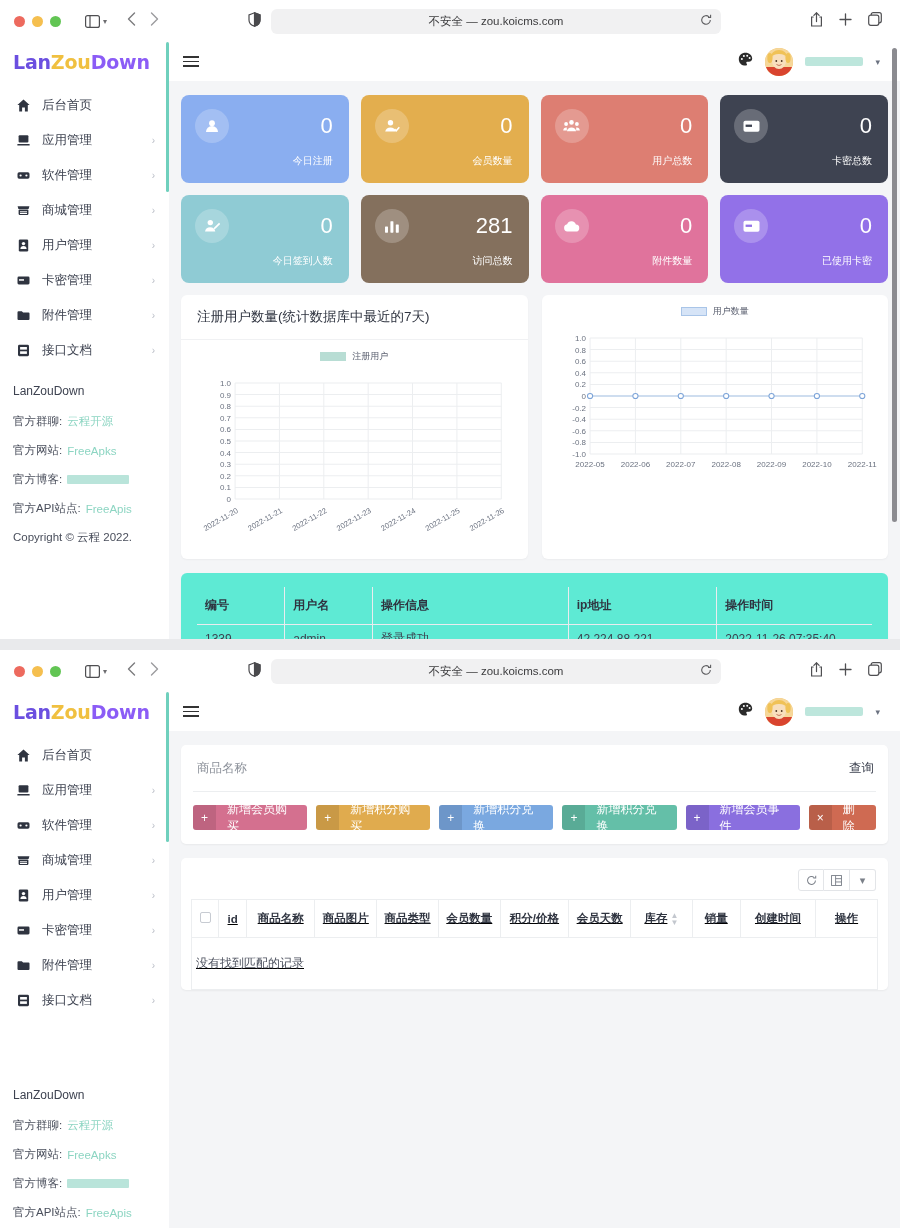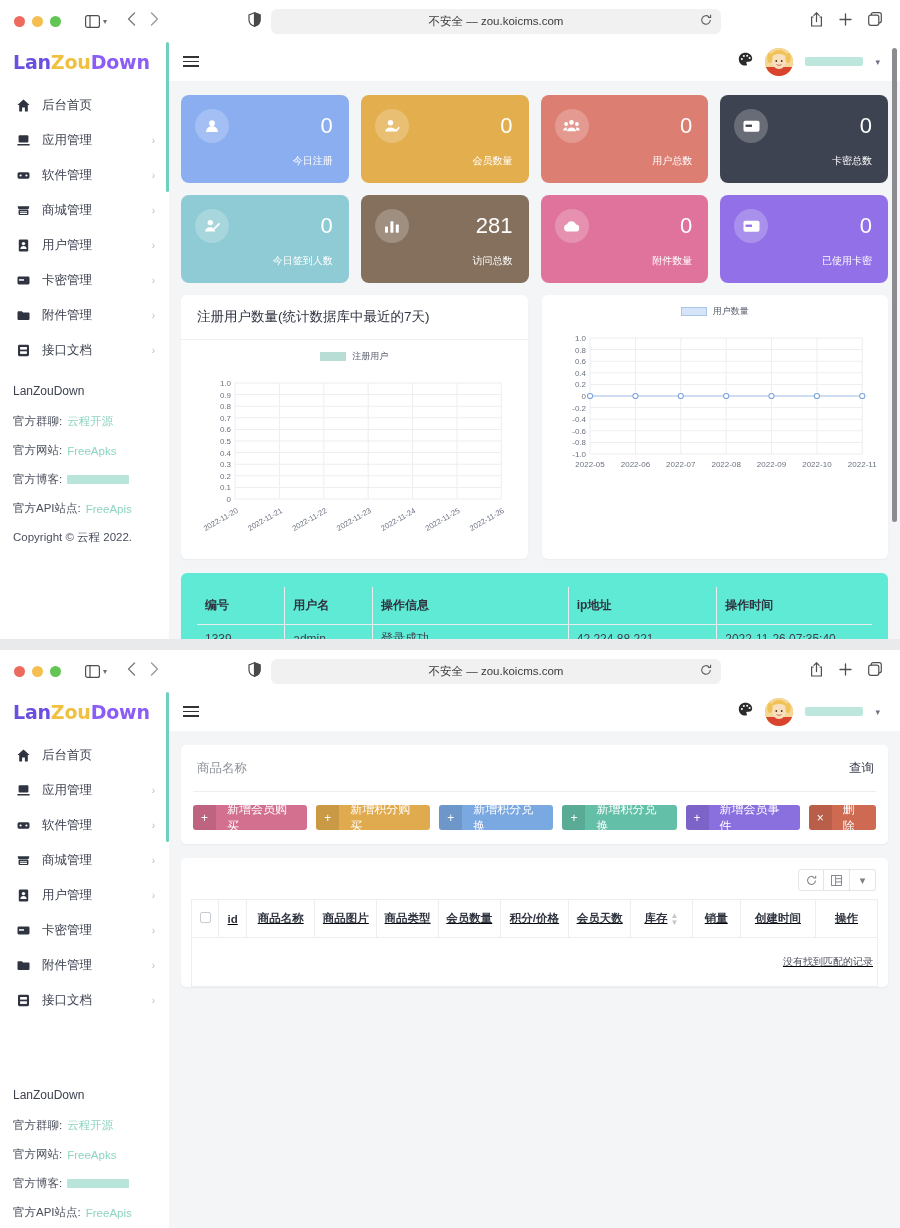--- a/index.html
+++ b/index.html
@@ -146,21 +146,21 @@
     justify-content:center; color:#7b8089; font-size:11px; cursor:pointer; background:#fff;
   }
   .tool.first { border-radius:3px 0 0 3px; }
   .tool.mid { border-left:none; }
   .tool.last { border-left:none; border-radius:0 3px 3px 0; padding:0 5px; }
   table.grid { width:100%; border-collapse:collapse; font-size:11.5px;text-decoration:underline; }
   table.grid th {
     font-weight:bold; color:#2f3440; padding:11px 4px; border:1px solid #eceef0;
     border-top:1px solid #eceef0; text-align:center; white-space:nowrap;
   }
-  table.grid td { border:1px solid #eceef0; padding:17px 4px; text-align:right; color:#4a4f5c; font-size:10px;}
+  table.grid td { border:1px solid #eceef0; padding:17px 4px; text-align:left; color:#4a4f5c; font-size:12px;}
   .ckbox { width:11px; height:11px; border:1px solid #c7cbd2; border-radius:2px; display:inline-block; }
   .sorter { display:inline-block; color:#c3c7ce; font-size:8px; line-height:7px; margin-left:3px; vertical-align:middle;}
 </style>
 </head>
 <body>
 
 <div class="browser">
 
   <div class="chrome">
     <div class="traffic">

